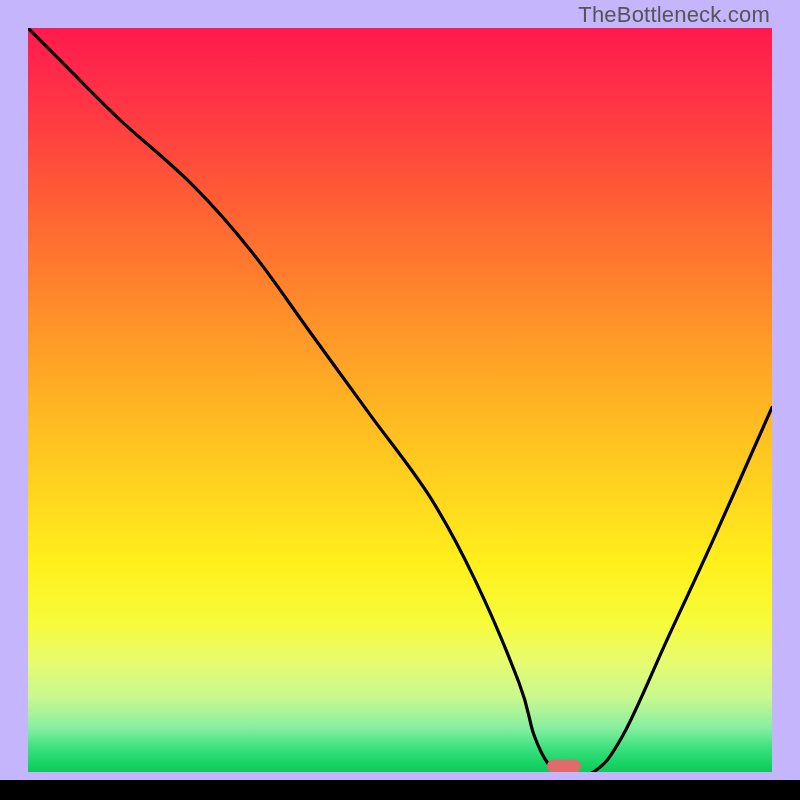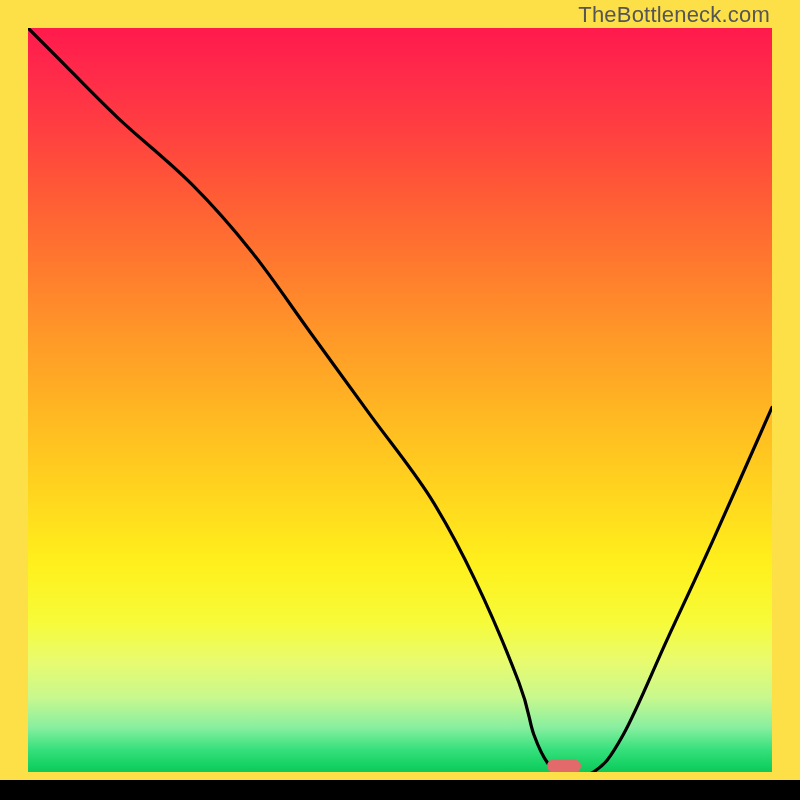--- a/index.html
+++ b/index.html
@@ -9,21 +9,21 @@
     height: 800px;
     background: #000;
     overflow: hidden;
   }
   .frame {
     position: absolute;
     left: 0;
     top: 0;
     width: 800px;
     height: 780px;
-    background: #fde047;
+    background: #c4b5fd;
   }
   .plot {
     position: absolute;
     left: 28px;
     top: 28px;
     width: 744px;
     height: 744px;
     overflow: hidden;
   }
   .gradient {

